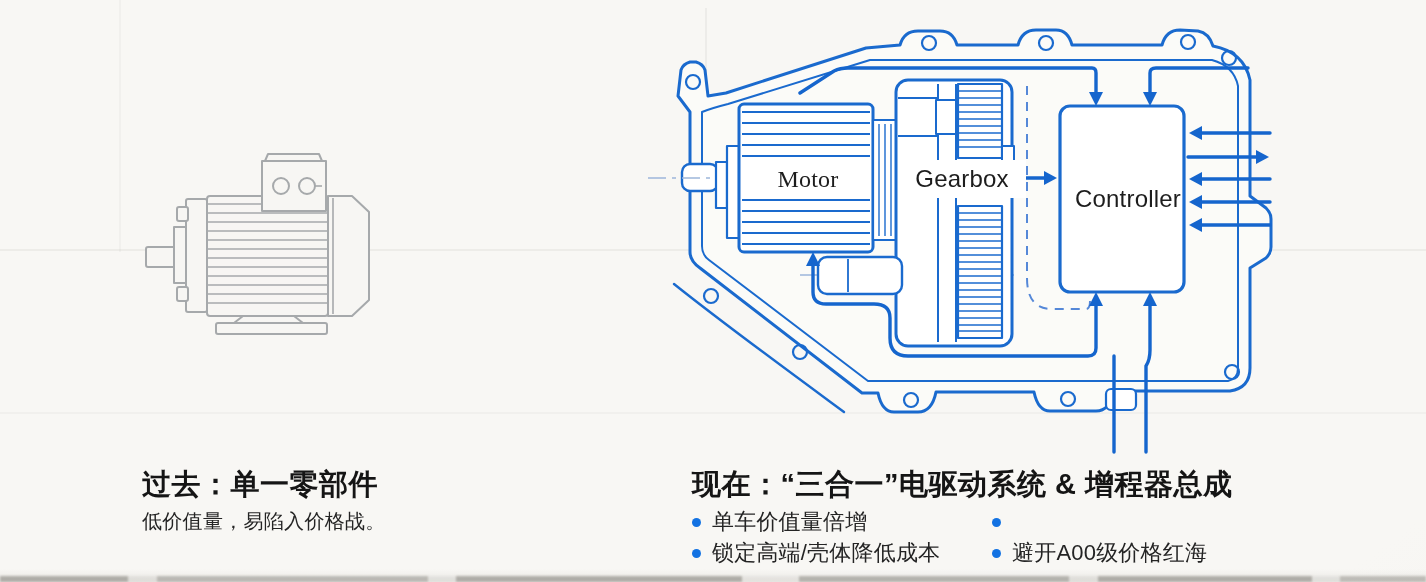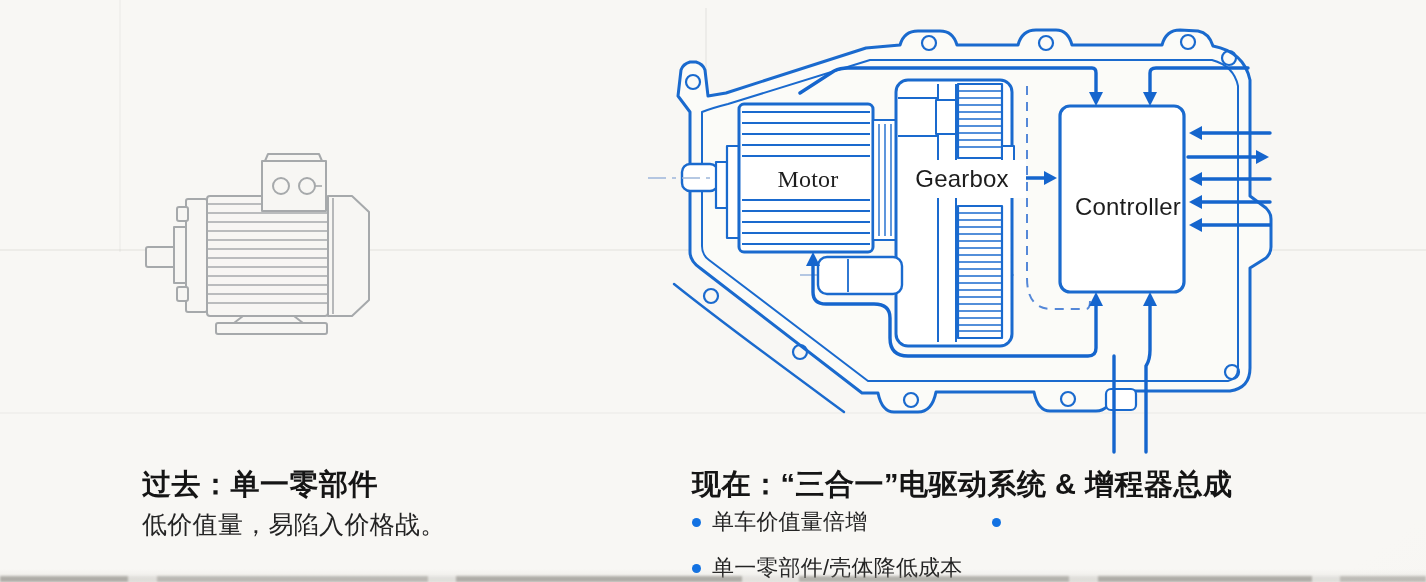--- a/index.html
+++ b/index.html
@@ -15,27 +15,27 @@
   .diagram-label{
     position:absolute;display:flex;align-items:center;justify-content:center;
     font-size:24px;font-weight:500;color:#1d1d1d;letter-spacing:.2px;
   }
   .white-bg{background:#ffffff;}
   .left-title,.right-title{
     position:absolute;font-size:29px;font-weight:700;color:#151515;
     letter-spacing:.5px;white-space:nowrap;
   }
   .left-sub{
-    position:absolute;font-size:25px;font-weight:400;color:#242424;
+    position:absolute;font-size:20px;font-weight:400;color:#242424;
     letter-spacing:.3px;white-space:nowrap;
   }
   .bullets{
     position:absolute;left:692px;top:507px;width:700px;
     display:grid;grid-template-columns:300px auto;grid-auto-flow:column;
-    grid-template-rows:30px 30px;row-gap:16px;text-align:right;
+    grid-template-rows:30px 30px;row-gap:1px;text-align:right;
   }
   .bullet-item{display:flex;align-items:center;white-space:nowrap;}
   .bullet-dot{
     width:9px;height:9px;border-radius:50%;flex:0 0 9px;
     margin-right:11px;margin-top:1px;
   }
   .bullet-text{font-size:22px;color:#242424;letter-spacing:.2px;}
   .bottom-wash{
     position:absolute;left:0;bottom:0;width:100%;height:13px;
     background:linear-gradient(180deg, rgba(150,148,140,0) 0%, rgba(150,148,140,.14) 100%);
@@ -239,36 +239,40 @@
       <polygon points="1202,126 1202,140 1189,133"></polygon>
       <polygon points="1256,150 1256,164 1269,157"></polygon>
       <polygon points="1202,172 1202,186 1189,179"></polygon>
       <polygon points="1202,195 1202,209 1189,202"></polygon>
       <polygon points="1202,218 1202,232 1189,225"></polygon>
     </g>
   </svg>
 
   <div class="diagram-label white-bg" style="left:752px;top:161px;width:112px;height:36px;font-family:Liberation Serif, serif;">Motor</div>
   <div class="diagram-label white-bg" style="left:898px;top:160px;width:128px;height:38px;text-align:center;">Gearbox</div>
-  <div class="diagram-label" style="left:1062px;top:181px;width:132px;height:36px;margin-top:8px;">Controller</div>
+  <div class="diagram-label" style="left:1062px;top:181px;width:132px;height:36px;">Controller</div>
 
   <div class="left-title" style="left:142px;top:465px;">过去：单一零部件</div>
   <div class="left-sub" style="left:142px;top:508px;">低价值量，易陷入价格战。</div>
 
   <div class="right-title" style="left:692px;top:465px;text-align:right;">现在：“三合一”电驱动系统 &amp; 增程器总成</div>
 
   <div class="bullets">
     <div class="bullet-item">
       <span class="bullet-dot" style="background:#1372e2;"></span>
       <span class="bullet-text">单车价值量倍增</span>
     </div>
     <div class="bullet-item">
       <span class="bullet-dot" style="background:#1372e2;"></span>
-      <span class="bullet-text">单一零部件/壳体降低成本</span>
-    </div>
-    <div class="bullet-item">
-      <span class="bullet-dot" style="background:#1372e2;"></span>
+      <span class="bullet-text">锁定高端/壳体降低成本</span>
+    </div>
+    <div class="bullet-item">
+      <span class="bullet-dot" style="background:#1372e2;"></span>
+    </div>
+    <div class="bullet-item">
+      <span class="bullet-dot" style="background:#1372e2;"></span>
+      <span class="bullet-text">避开A00级价格红海</span>
     </div>
   </div>
 
   <div class="bottom-wash"></div>
   <div class="bottom-strip"></div>
 </div>
 
 </body></html>

